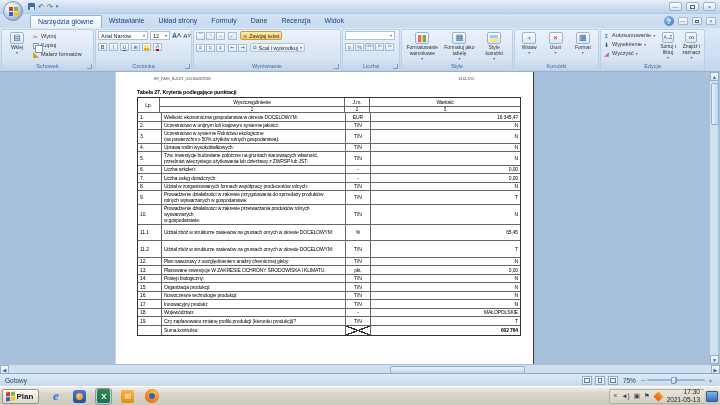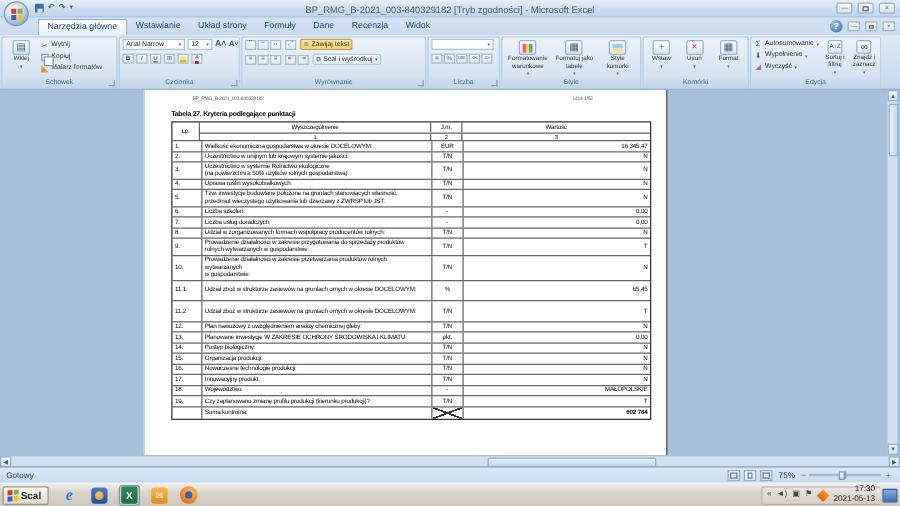--- a/index.html
+++ b/index.html
@@ -168,21 +168,20 @@
           <i style="background:#2f66c4"></i>
           <i style="background:#f8c315"></i>
       </span>
     </div>
     <div class="qat">
       <span class="floppy"></span>
       <span class="qbtn">↶</span>
       <span class="qbtn">↷</span>
       <span class="qbtn" style="font-size:5px">▾</span>
     </div>
-    <div class="title-text">BP_RMG_B-2021_003-840329182 [Tryb zgodności] - Microsoft Excel</div>
     <div class="winbtns">
       <div class="wb">—</div>
       <div class="wb">
           <i style="display:block;width:5px;height:4px;border:1px solid #55667a"></i>
         </div>
       <div class="wb">×</div>
     </div>
   </div>
 
   <div class="tabrow">
@@ -615,21 +614,21 @@
   </div>
 
   <div class="taskbar">
     <div class="startbtn">
       <span class="flag">
         <i style="background:#e4322b"></i>
           <i style="background:#7eb93c"></i>
           <i style="background:#2f66c4"></i>
           <i style="background:#f8c315"></i>
       </span>
-      <span>Scal</span>
+      <span>Plan</span>
     </div>
     <div class="ql">
       <span class="qlicon">
           <span class="ie">e</span>
         </span>
       <span class="qlicon">
           <span class="player"></span>
         </span>
       <span class="qlicon pressed">
           <span class="excel">X</span>

